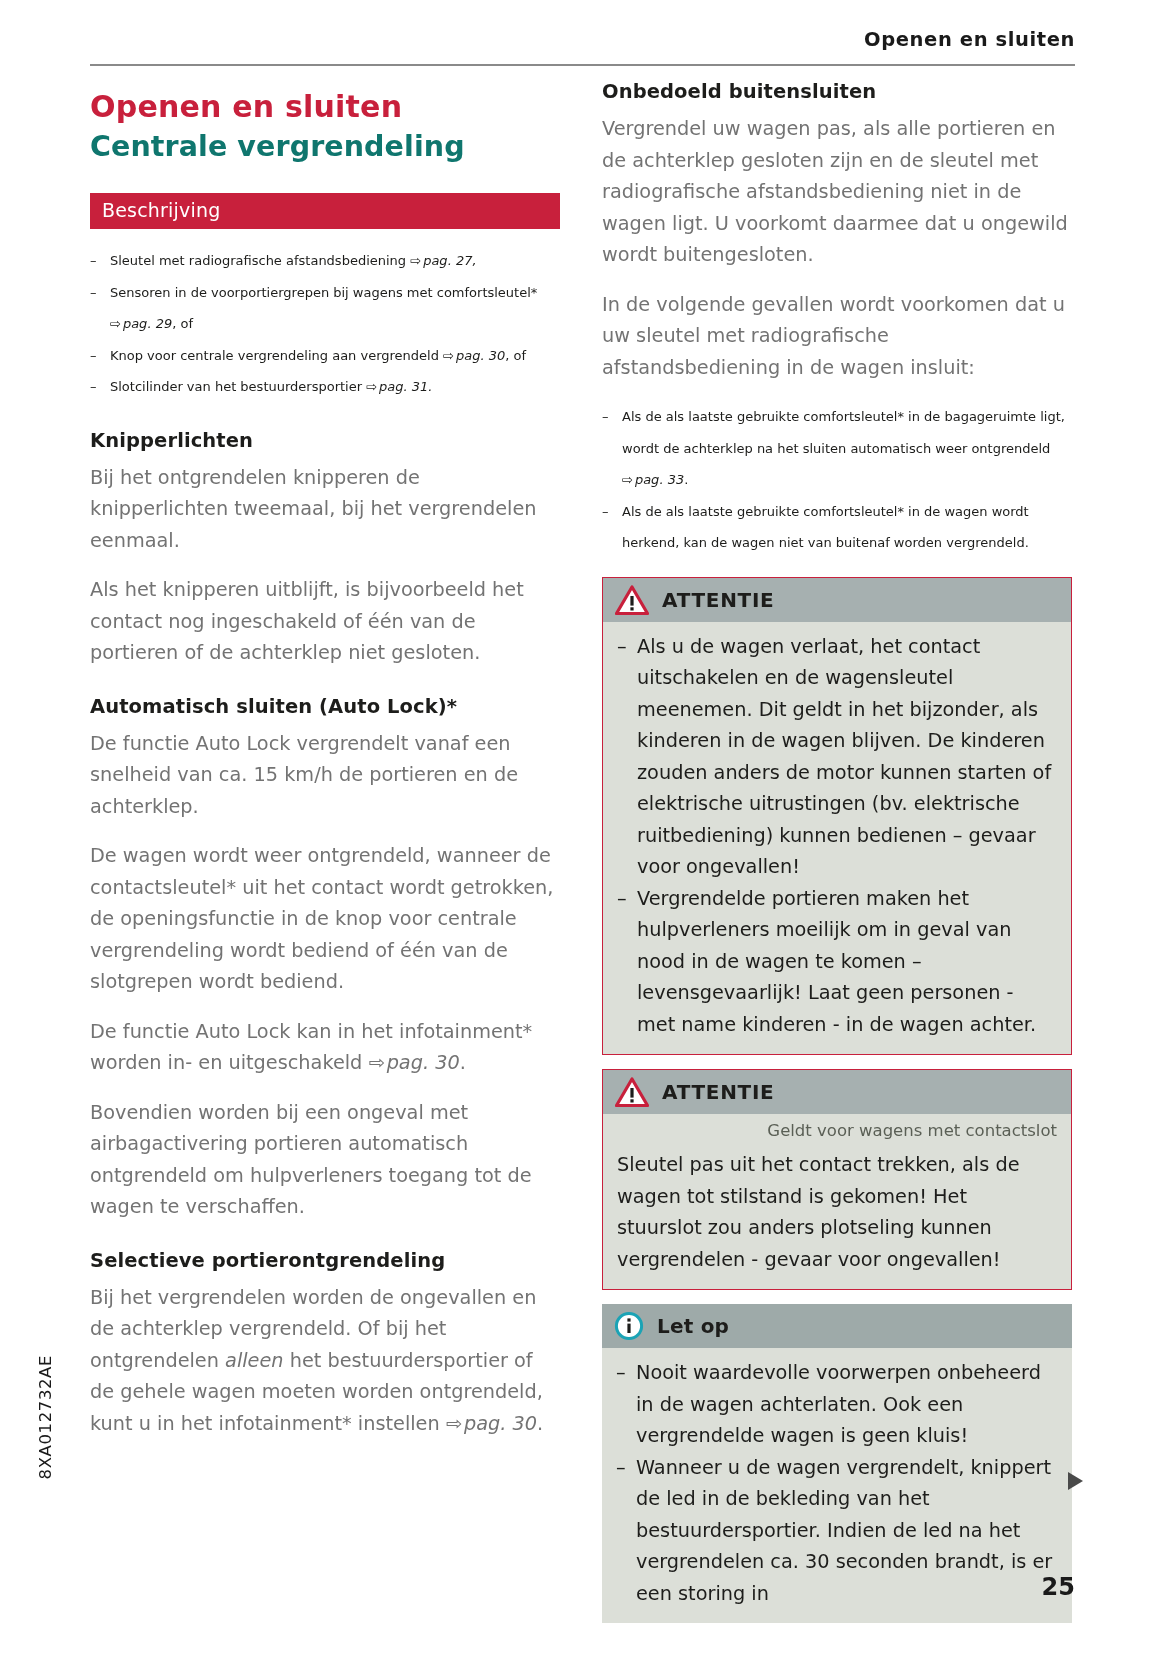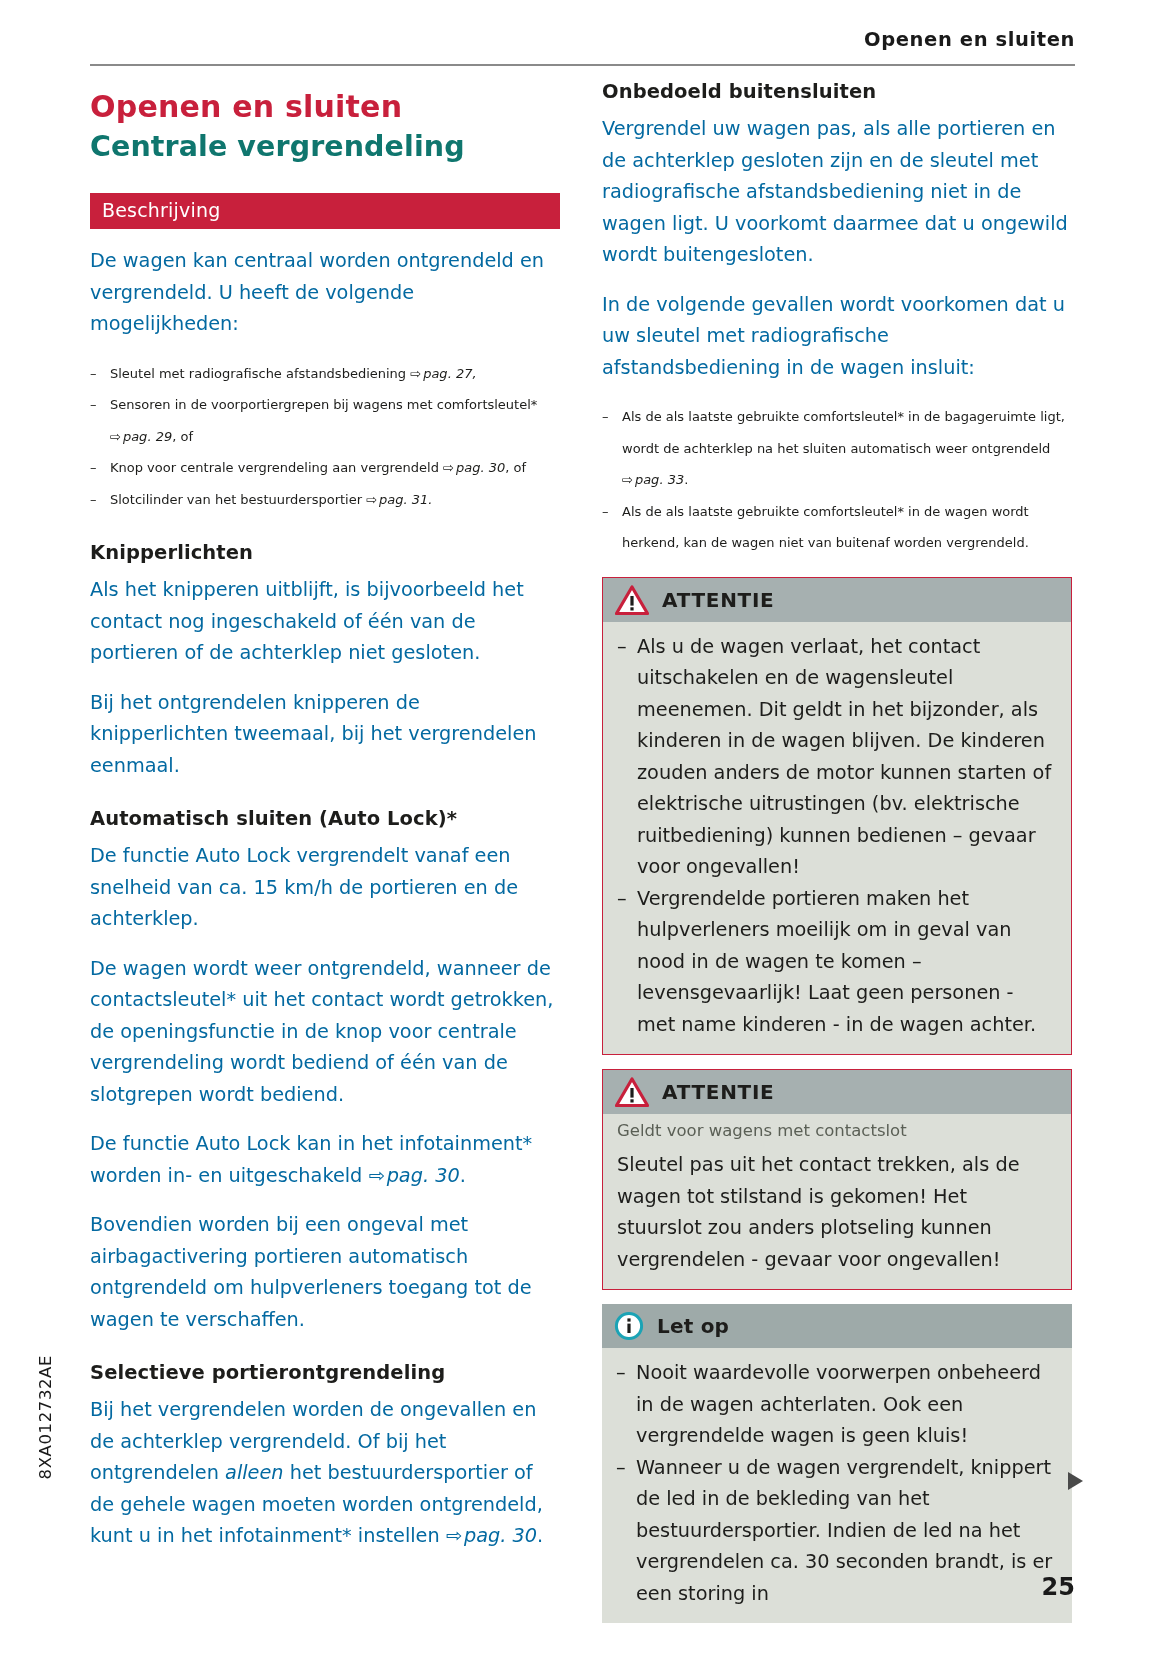--- a/index.html
+++ b/index.html
@@ -126,21 +126,21 @@
     margin: 26px 0 10px 0;
     letter-spacing: 0.1px;
   }
   h3.sub.first {
     margin-top: 0;
   }
   p.body {
     font-size: 19.3px;
     line-height: 31.5px;
     margin: 0 0 18px 0;
-    color: #0369a1;
+    color: #737373;
   }
   ul.dash {
     list-style: none;
     margin: 0 0 18px 0;
     padding: 0;
   }
   ul.dash li {
     font-size: 13px;
     line-height: 31.5px;
     color: #1d1d1b;
@@ -192,20 +192,21 @@
     color: #1d1d1b;
     letter-spacing: 0.7px;
   }
   .box.note .box-head .box-title {
     letter-spacing: 0.2px;
   }
   .box-sub {
     font-size: 16.5px;
     color: #5a5f55;
     padding: 7px 14px 0 14px;
+    text-align: right;
   }
   .box-body {
     padding: 9px 14px 14px 14px;
   }
   .box-body p {
     font-size: 19.3px;
     line-height: 31.5px;
     margin: 0;
     color: #1d1d1b;
   }
@@ -241,21 +242,20 @@
   <div class="side-code">8XA012732AE</div>
 
   <div class="columns">
 
     <div class="col">
 
       <div class="chapter-title">Openen en sluiten</div>
       <div class="section-title">Centrale vergrendeling</div>
       <div class="red-bar">Beschrijving</div>
 
-      <p class="body">De wagen kan centraal worden ontgrendeld en vergrendeld. U heeft de volgende mogelijkheden:</p>
 
       <ul class="dash">
         <li>
           <span>Sleutel met radiografische afstandsbediening</span>
           <span class="ref arrowref">pag. 27,</span>
         </li>
         <li>
           <span>Sensoren in de voorportiergrepen bij wagens met comfortsleutel*</span>
           <span class="ref arrowref">pag. 29</span><span>, of</span>
         </li>
@@ -263,22 +263,22 @@
           <span>Knop voor centrale vergrendeling aan vergrendeld</span>
           <span class="ref arrowref">pag. 30</span><span>, of</span>
         </li>
         <li>
           <span>Slotcilinder van het bestuurdersportier</span>
           <span class="ref arrowref">pag. 31.</span>
         </li>
       </ul>
 
       <h3 class="sub">Knipperlichten</h3>
+      <p class="body">Bij het ontgrendelen knipperen de knipperlichten tweemaal, bij het vergrendelen eenmaal.</p>
       <p class="body">Als het knipperen uitblijft, is bijvoorbeeld het contact nog ingeschakeld of één van de portieren of de achterklep niet gesloten.</p>
-      <p class="body">Bij het ontgrendelen knipperen de knipperlichten tweemaal, bij het vergrendelen eenmaal.</p>
 
       <h3 class="sub">Automatisch sluiten (Auto Lock)*</h3>
       <p class="body">De functie Auto Lock vergrendelt vanaf een snelheid van ca. 15 km/h de portieren en de achterklep.</p>
       <p class="body">De wagen wordt weer ontgrendeld, wanneer de contactsleutel* uit het contact wordt getrokken, de openingsfunctie in de knop voor centrale vergrendeling wordt bediend of één van de slotgrepen wordt bediend.</p>
       <p class="body"><span>De functie Auto Lock kan in het infotainment* worden in- en uitgeschakeld </span><span class="ref arrowref">pag. 30</span><span>.</span></p>
       <p class="body">Bovendien worden bij een ongeval met airbagactivering portieren automatisch ontgrendeld om hulpverleners toegang tot de wagen te verschaffen.</p>
 
       <h3 class="sub">Selectieve portierontgrendeling</h3>
       <p class="body"><span>Bij het vergrendelen worden de ongevallen en de achterklep vergrendeld. Of bij het ontgrendelen </span><em class="it">alleen</em><span> het bestuurdersportier of de gehele wagen moeten worden ontgrendeld, kunt u in het infotainment* instellen </span><span class="ref arrowref">pag. 30</span><span>.</span></p>
 

